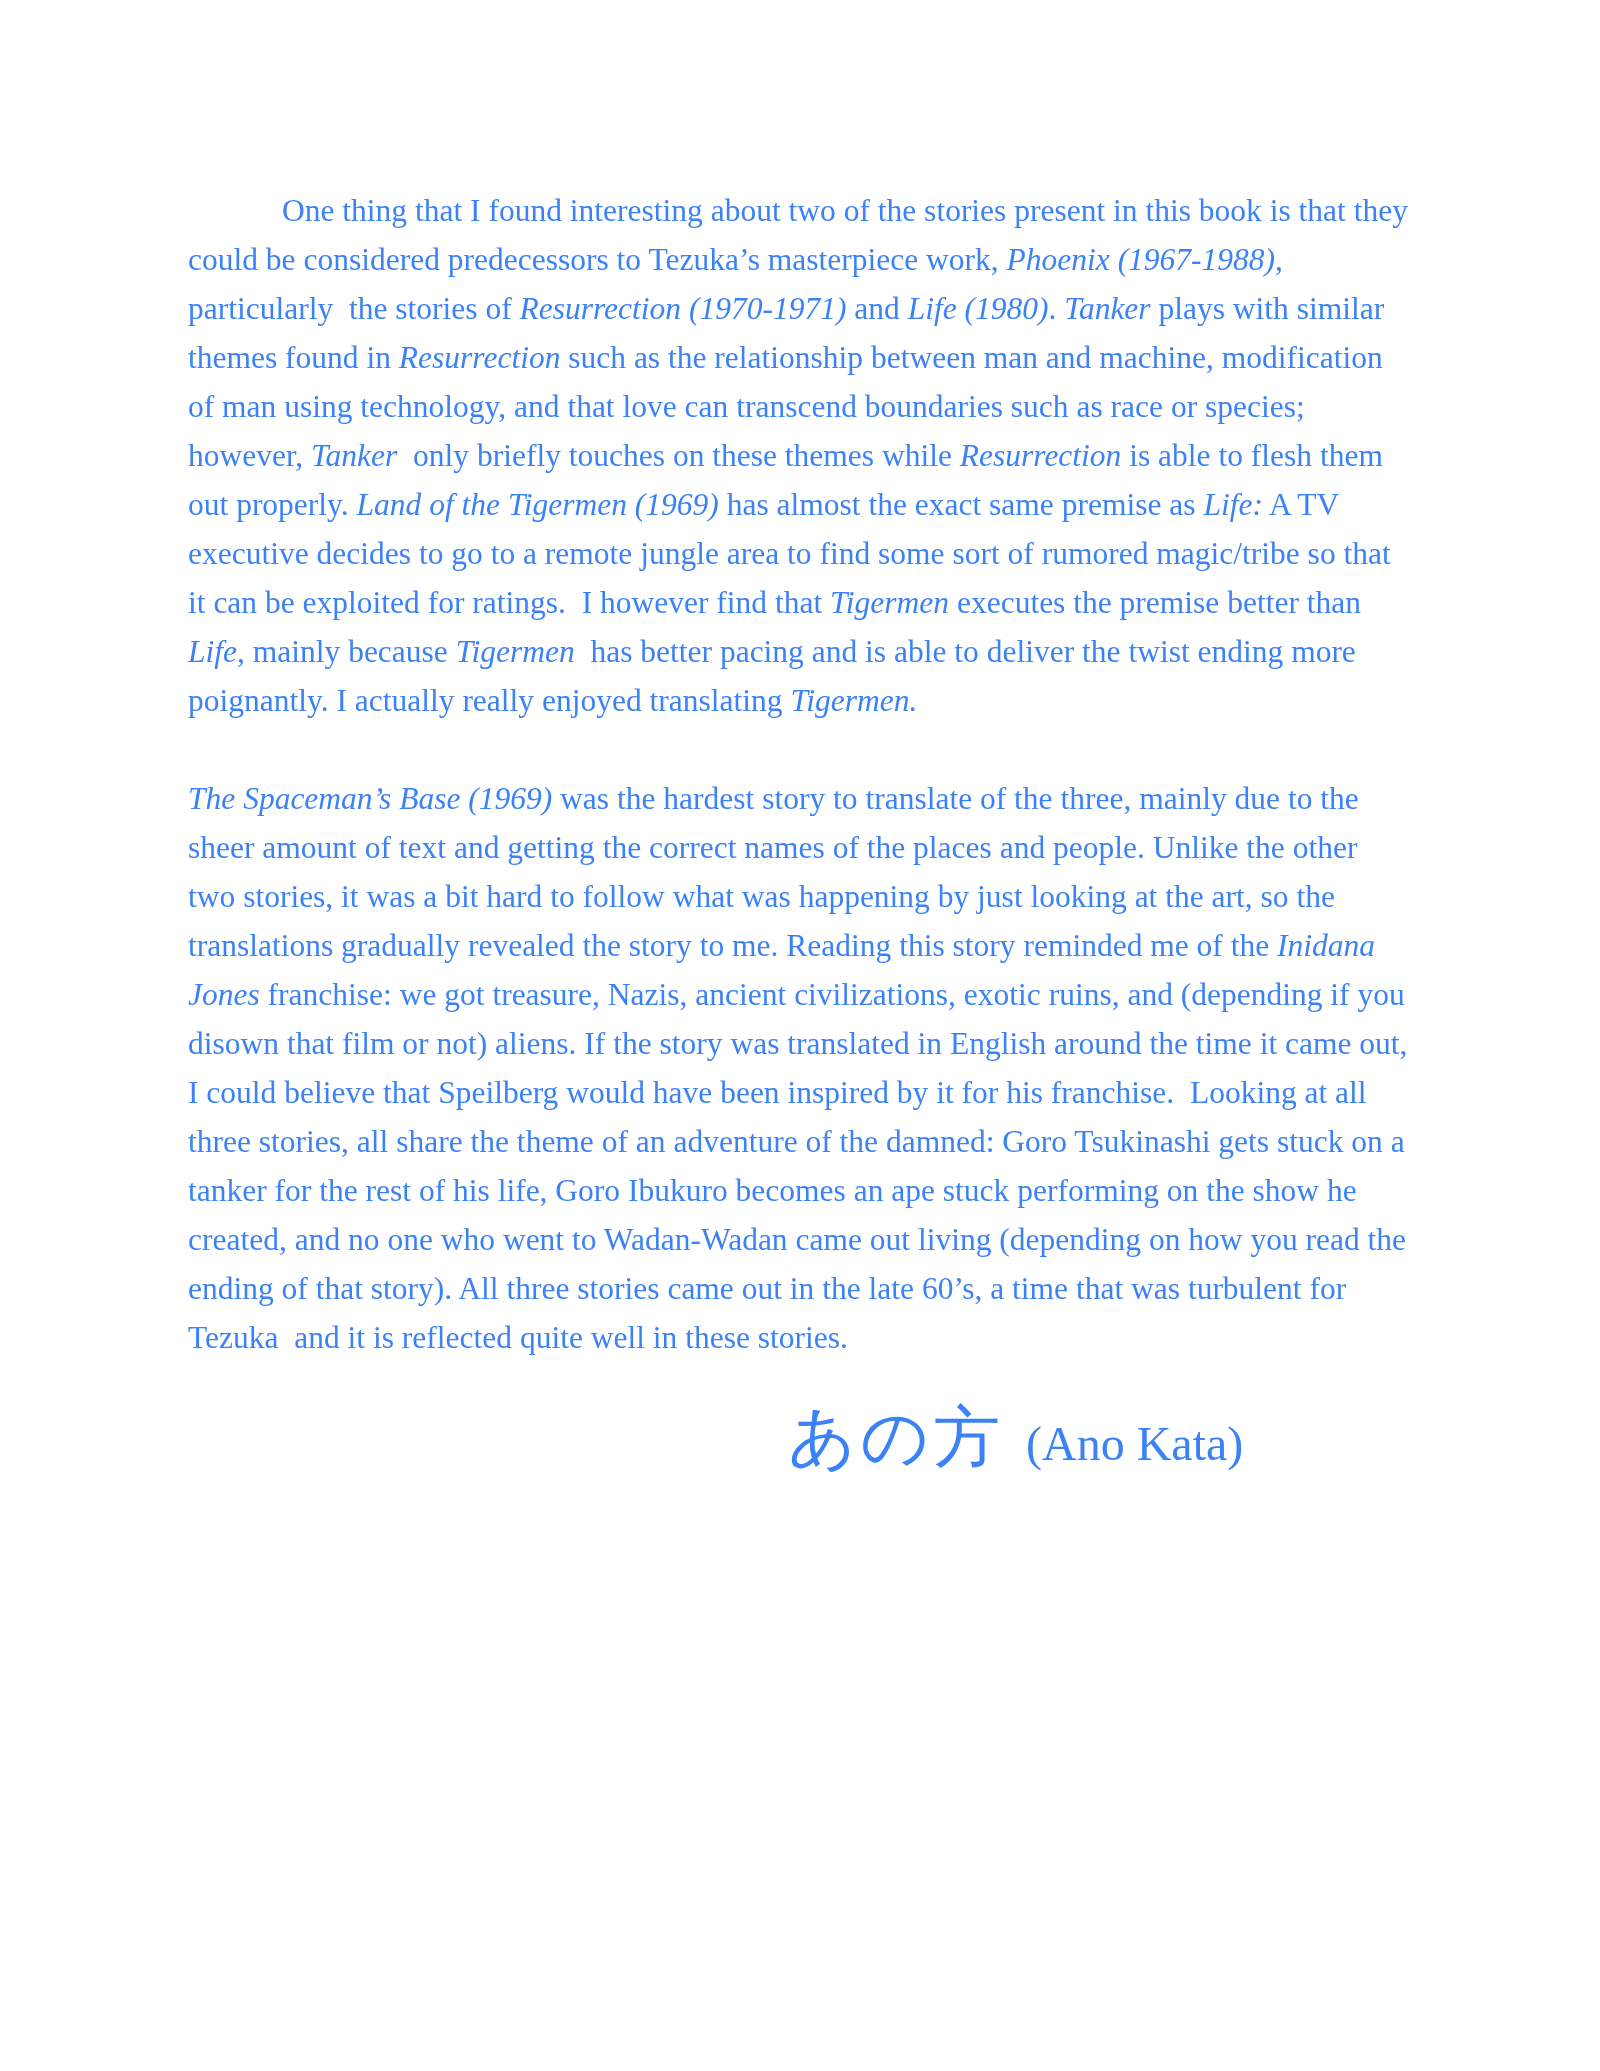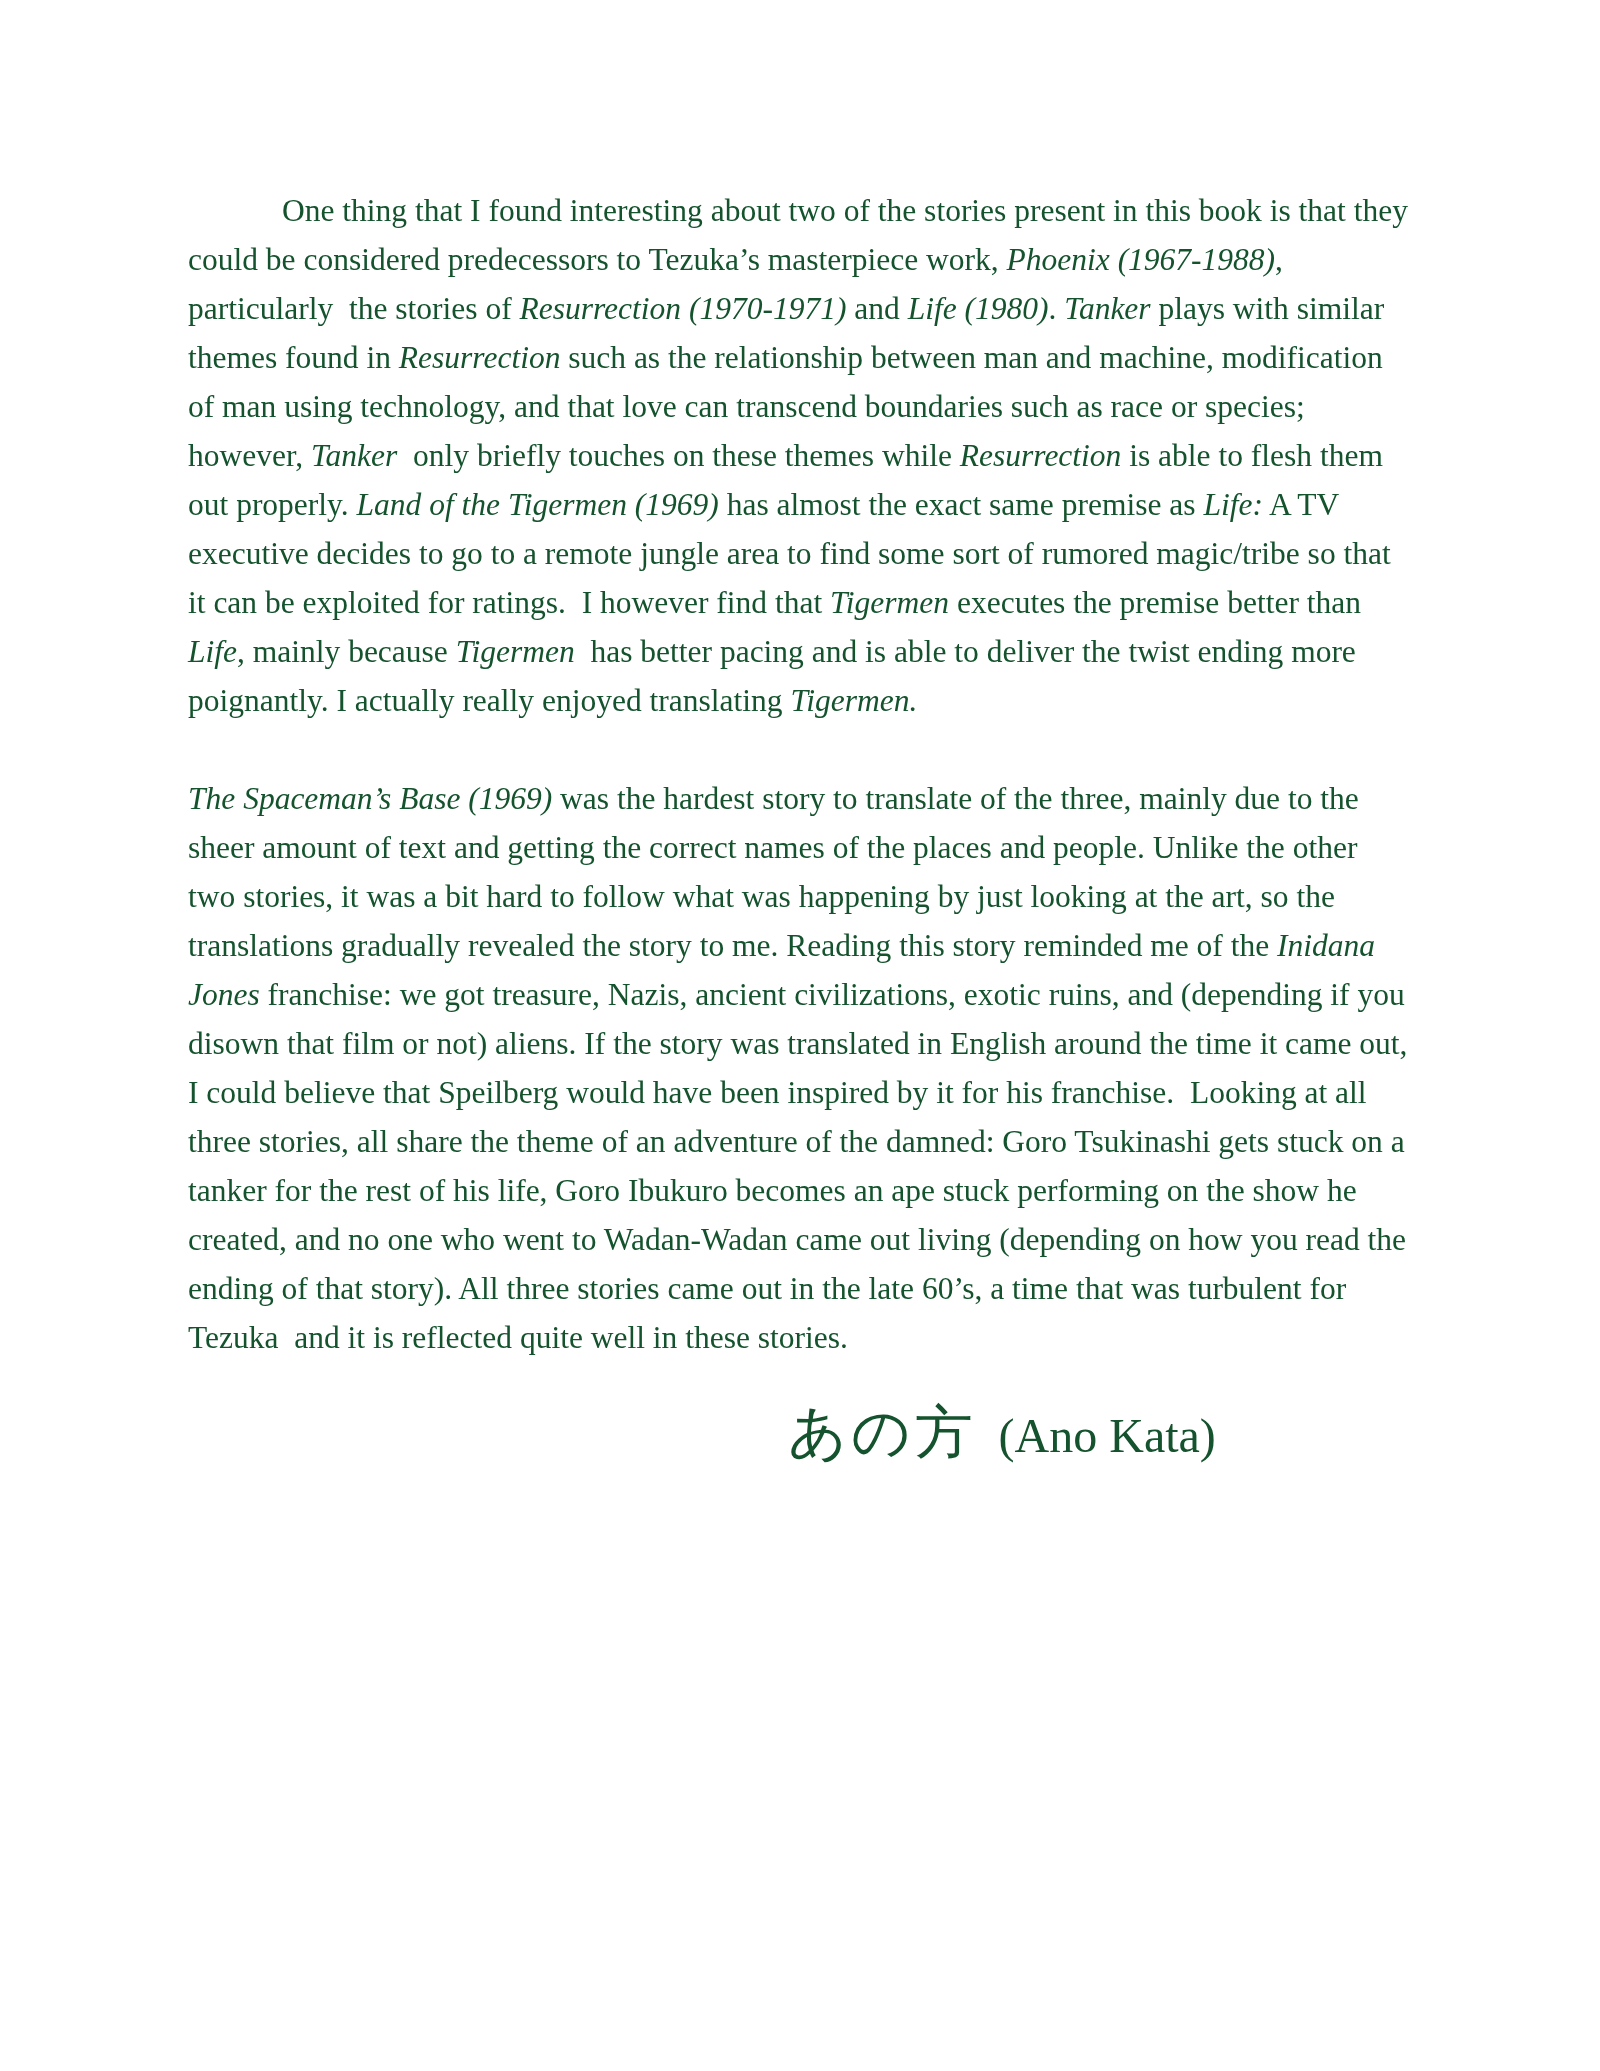--- a/index.html
+++ b/index.html
@@ -5,21 +5,21 @@
   html, body {
     margin: 0;
     padding: 0;
     background: #ffffff;
   }
   .page {
     position: relative;
     width: 1600px;
     height: 1474px;
     background: #ffffff;
-    color: #14532d;
+    color: #3b82f6;
     box-sizing: border-box;
     padding: 186px 188px 0 188px;
     font-family: "Liberation Serif", "DejaVu Serif", serif;
     font-size: 31.5px;
     line-height: 49px;
     overflow: hidden;
   }
   .doc-text p.para {
     margin: 0 0 49px 0;
     white-space: pre-wrap; 
@@ -31,21 +31,21 @@
   .doc-text i {
     font-style: italic;
   }
   .signature {
     margin: -12px 0 0 600px;
     line-height: 1.15;
     white-space: nowrap;
   }
   .sig-jp {
     font-family: "DejaVu Sans", sans-serif;
-    font-size: 58px;
+    font-size: 67px;
     letter-spacing: 4px;
   }
   .sig-en {
     font-family: "Liberation Serif", "DejaVu Serif", serif;
     font-size: 48px;
     margin-left: 14px;
   }
 </style>
 </head>
 <body>

